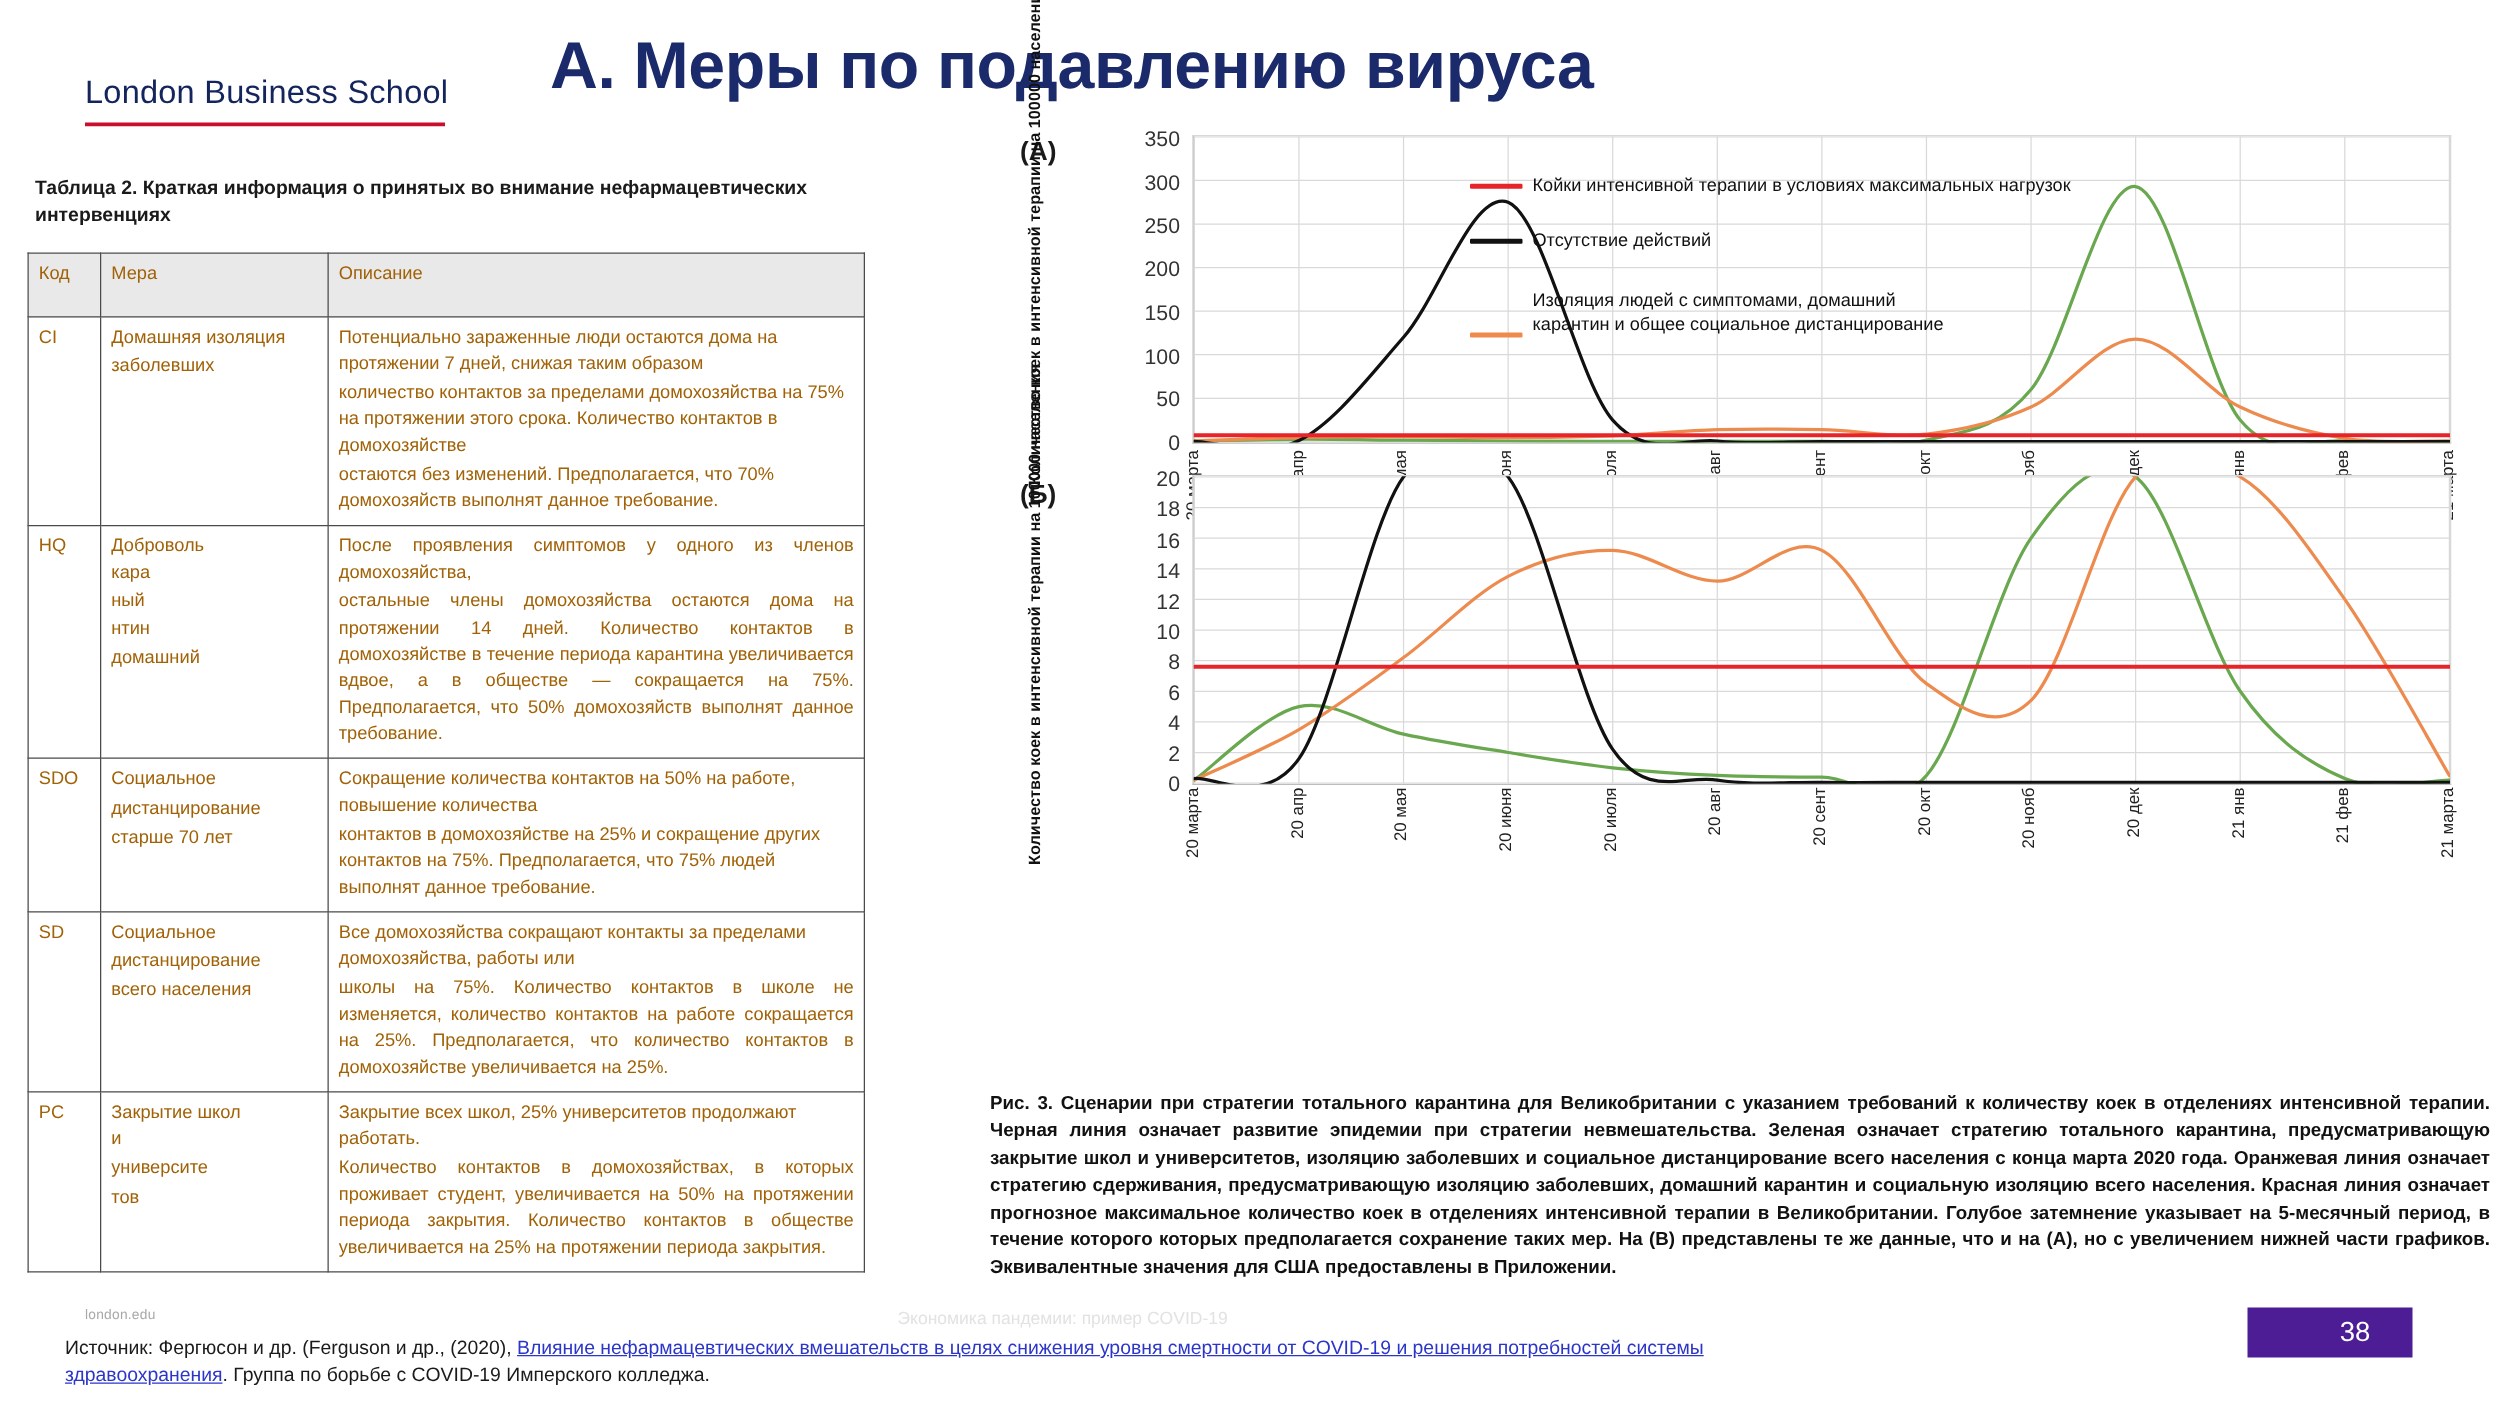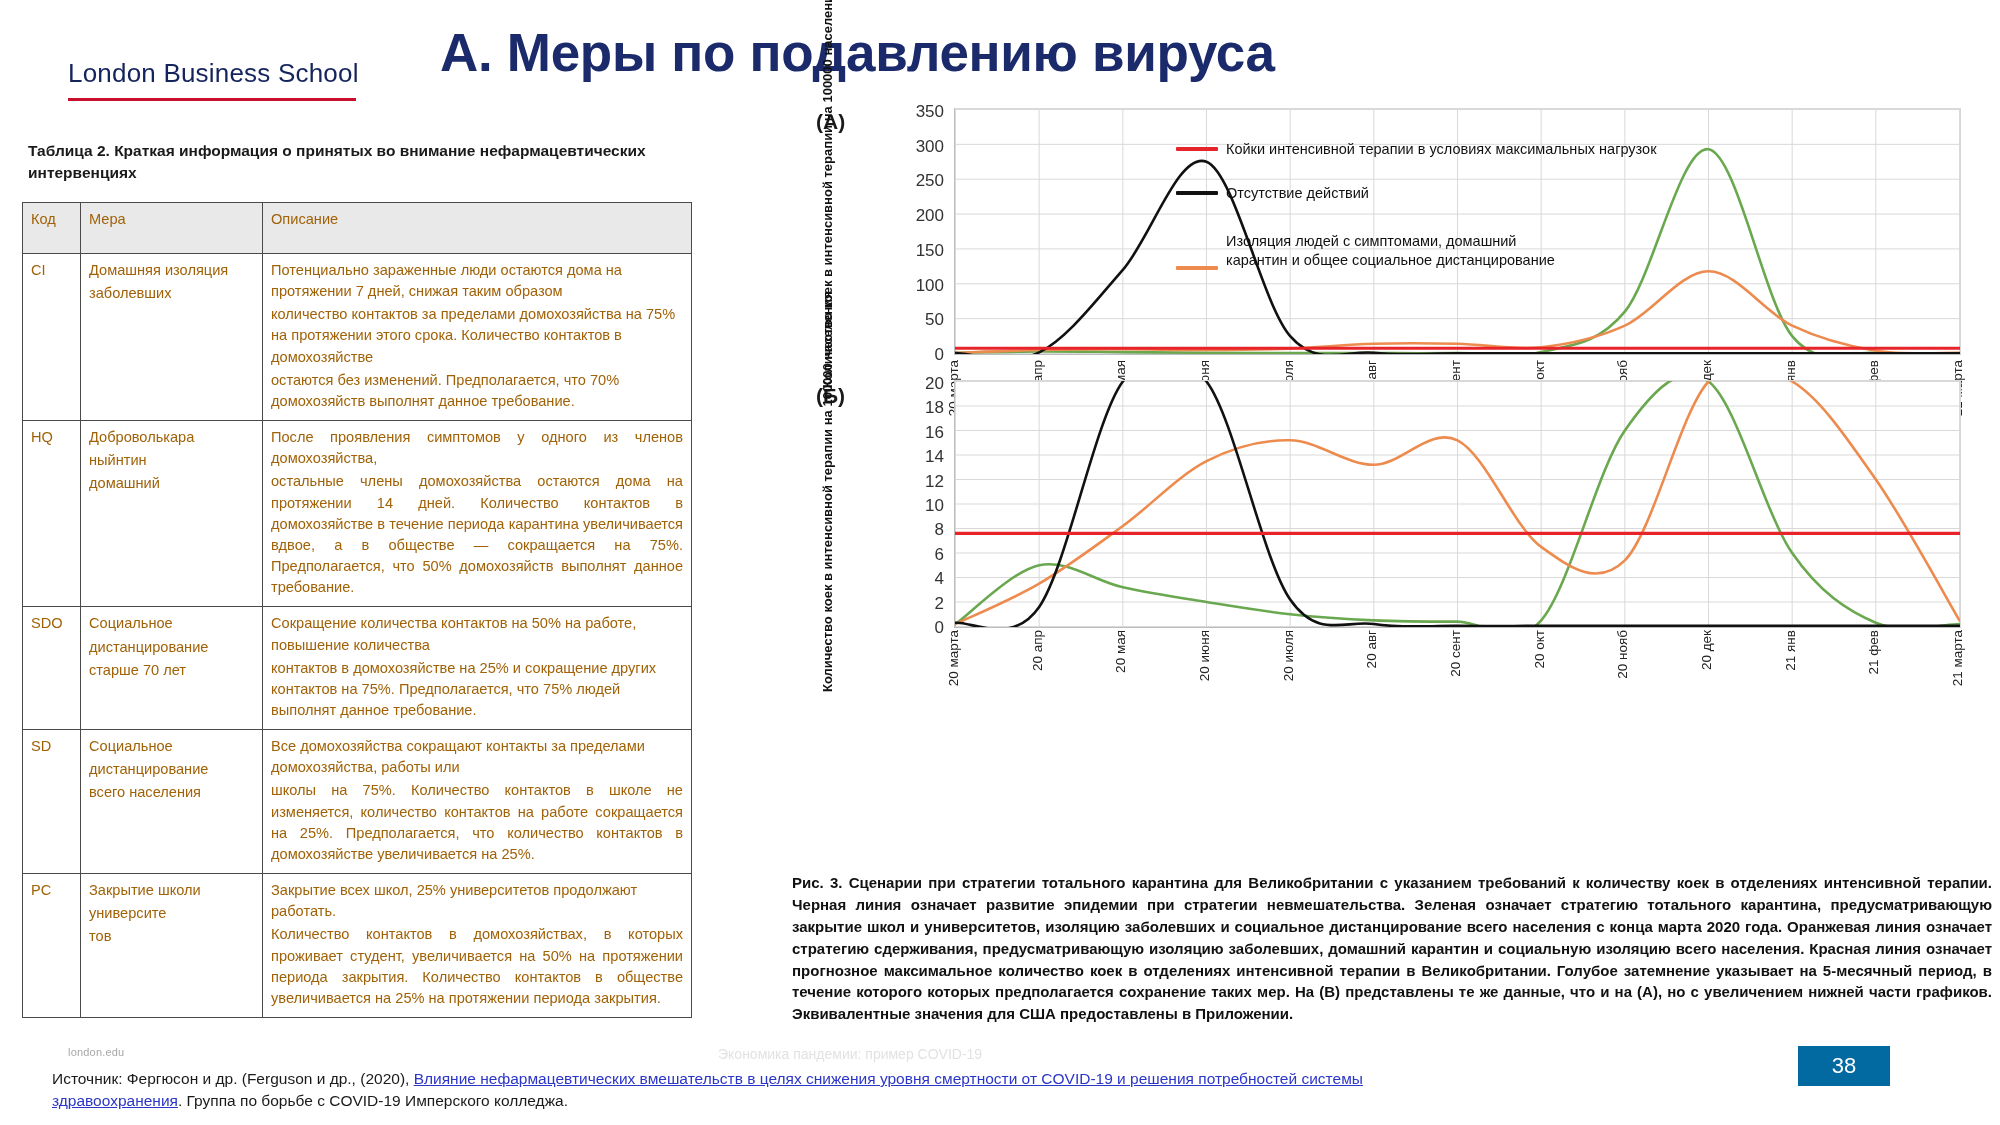--- a/index.html
+++ b/index.html
@@ -49,21 +49,21 @@
     background:#e9e9e9;font-weight:normal;text-align:left;height:36px;
   }
   .nitable col.c-code{width:58px;}
   .nitable col.c-meas{width:182px;}
   .nitable col.c-desc{width:auto;}
   .nitable td.code{white-space:nowrap;}
   .nitable td p{margin:0 0 0 0;}
   .nitable td p + p{margin-top:2px;}
   .just{text-align:justify;text-justify:inter-word;}
   .spread{
-    display:flex;justify-content:flex-start;
+    display:flex;justify-content:space-between;flex-direction:column;
   }
 
   
   .figure-wrap{
     position:absolute;left:810px;top:112px;width:1180px;height:760px;
   }
   .panel-tag{
     position:absolute;font-size:21px;font-weight:bold;color:#1a1a1a;
   }
   .axis-title{
@@ -111,22 +111,22 @@
     position:absolute;left:718px;top:1046px;
     font-size:14px;color:#e2e2e2;white-space:nowrap;
   }
   .source{
     position:absolute;left:40px;top:1068px;width:1430px;
     font-size:15.5px;line-height:1.42;color:#1a1a1a;margin-left:12px;
   }
   .source a{color:#2b35c8;text-decoration:underline;}
   .page-badge{
     position:absolute;left:1798px;top:1046px;width:92px;height:40px;
-    background:#0369a1;color:#ffffff;font-size:22px;
-    display:flex;align-items:center;justify-content:center;
+    background:#4c1d95;color:#ffffff;font-size:22px;
+    display:flex;align-items:center;justify-content:center;padding-left:40px;
   }
 </style>
 </head>
 <body>
 
 <div class="lbs-logo">
   <div class="lbs-text">London Business School</div>
   <div class="lbs-rule"></div>
 </div>
 

